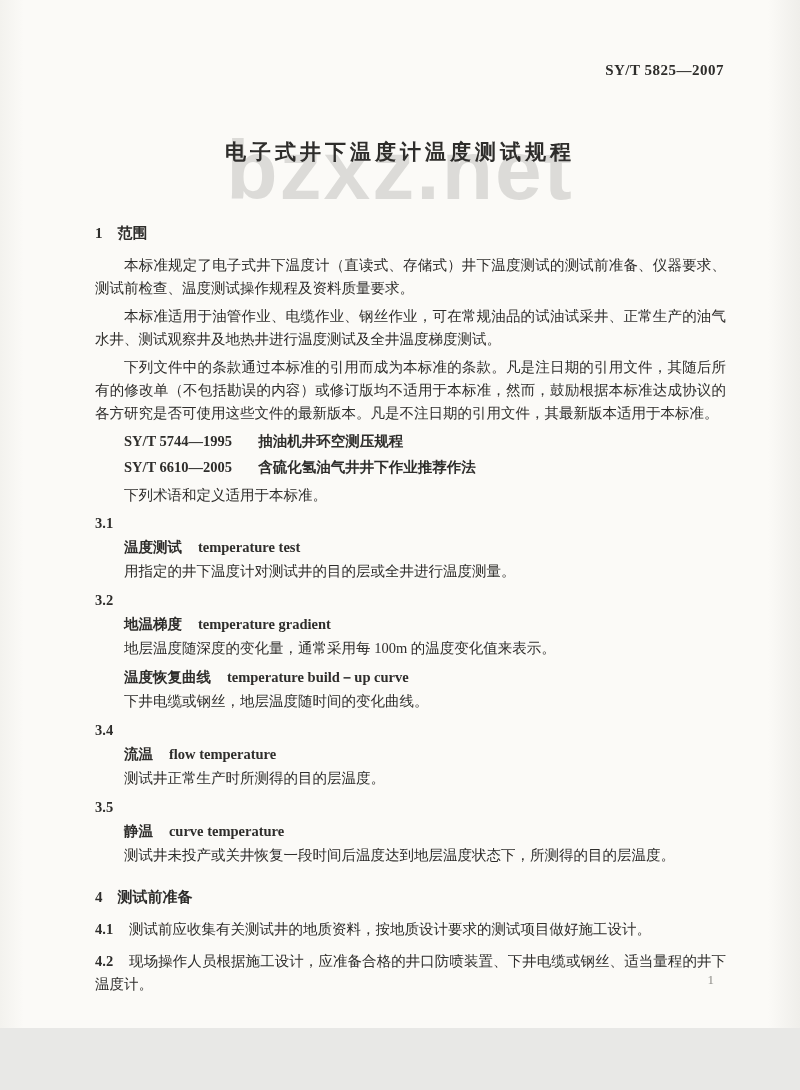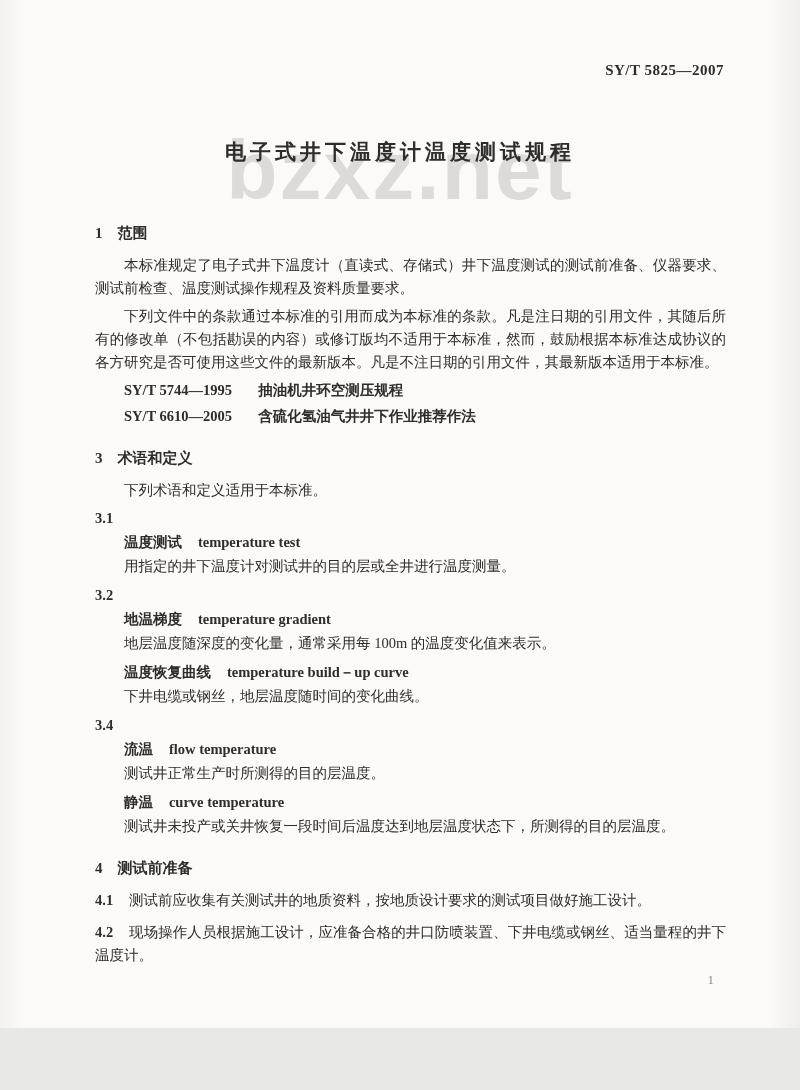--- a/index.html
+++ b/index.html
@@ -110,30 +110,30 @@
   <div class="doc-number">SY/T 5825—2007</div>
 
   <div class="watermark">bzxz.net</div>
 
   <h1 class="doc-title">电子式井下温度计温度测试规程</h1>
 
   <div class="content">
 
     <h2 class="sec first">1　范围</h2>
     <p class="para">本标准规定了电子式井下温度计（直读式、存储式）井下温度测试的测试前准备、仪器要求、测试前检查、温度测试操作规程及资料质量要求。</p>
+    <p class="para">本标准适用于油管作业、电缆作业、钢丝作业，可在常规油品的试油试采井、正常生产的油气水井、测试观察井及地热井进行温度测试及全井温度梯度测试。</p>
 
     <p class="para">下列文件中的条款通过本标准的引用而成为本标准的条款。凡是注日期的引用文件，其随后所有的修改单（不包括勘误的内容）或修订版均不适用于本标准，然而，鼓励根据本标准达成协议的各方研究是否可使用这些文件的最新版本。凡是不注日期的引用文件，其最新版本适用于本标准。</p>
     <div class="ref">
       <span>SY/T 5744—1995</span><span class="ref-title">抽油机井环空测压规程</span>
     </div>
     <div class="ref">
       <span>SY/T 6610—2005</span><span class="ref-title">含硫化氢油气井井下作业推荐作法</span>
     </div>
 
-    <h2 class="sec">3　术语和定义</h2>
     <p class="para">下列术语和定义适用于本标准。</p>
 
     <div class="term">
       <div class="term-num">3.1</div>
       <div class="term-title">
         <span>温度测试</span><span class="term-en">temperature test</span>
       </div>
       <p class="term-def">用指定的井下温度计对测试井的目的层或全井进行温度测量。</p>
     </div>
 
@@ -154,20 +154,21 @@
 
     <div class="term">
       <div class="term-num">3.4</div>
       <div class="term-title">
         <span>流温</span><span class="term-en">flow temperature</span>
       </div>
       <p class="term-def">测试井正常生产时所测得的目的层温度。</p>
     </div>
 
     <div class="term">
+      <div class="term-num">3.5</div>
       <div class="term-title">
         <span>静温</span><span class="term-en">curve temperature</span>
       </div>
       <p class="term-def">测试井未投产或关井恢复一段时间后温度达到地层温度状态下，所测得的目的层温度。</p>
     </div>
 
     <h2 class="sec">4　测试前准备</h2>
     <p class="clause">
       <span class="clause-num">4.1</span><span>测试前应收集有关测试井的地质资料，按地质设计要求的测试项目做好施工设计。</span>
     </p>

